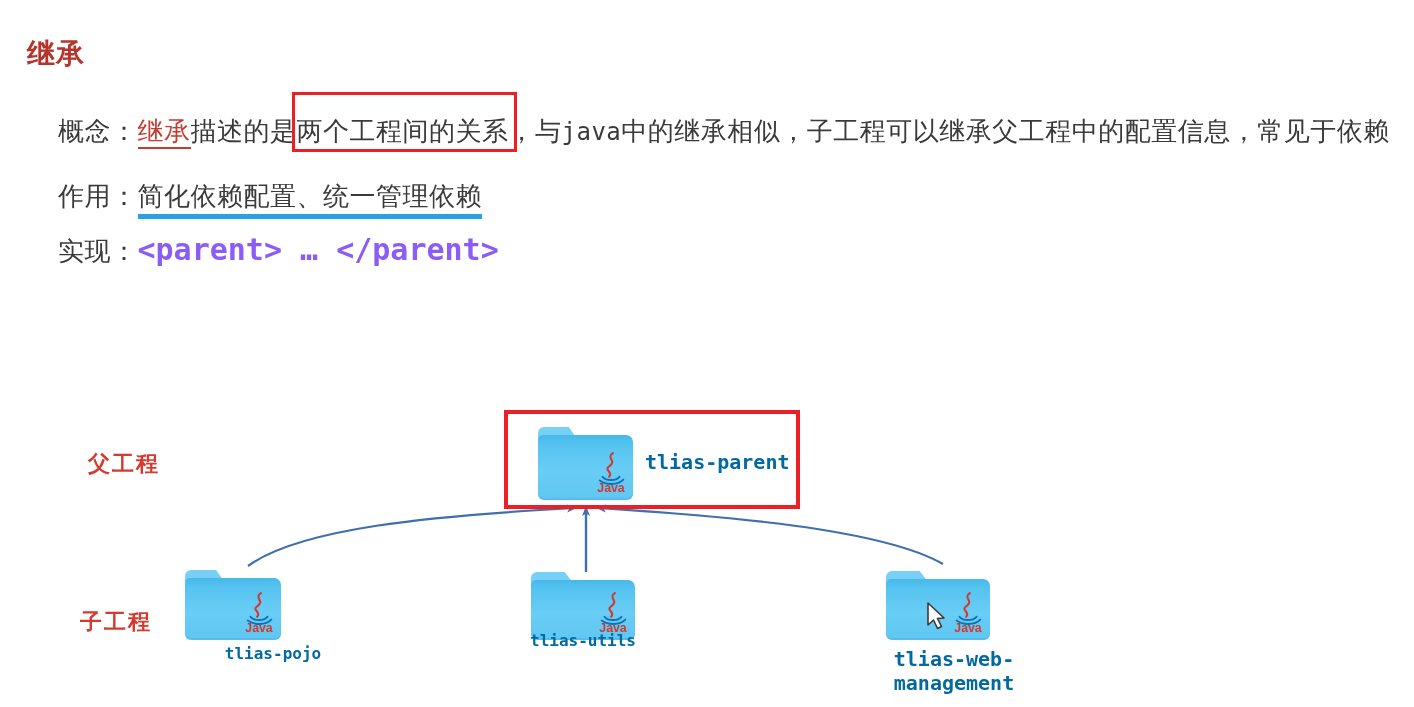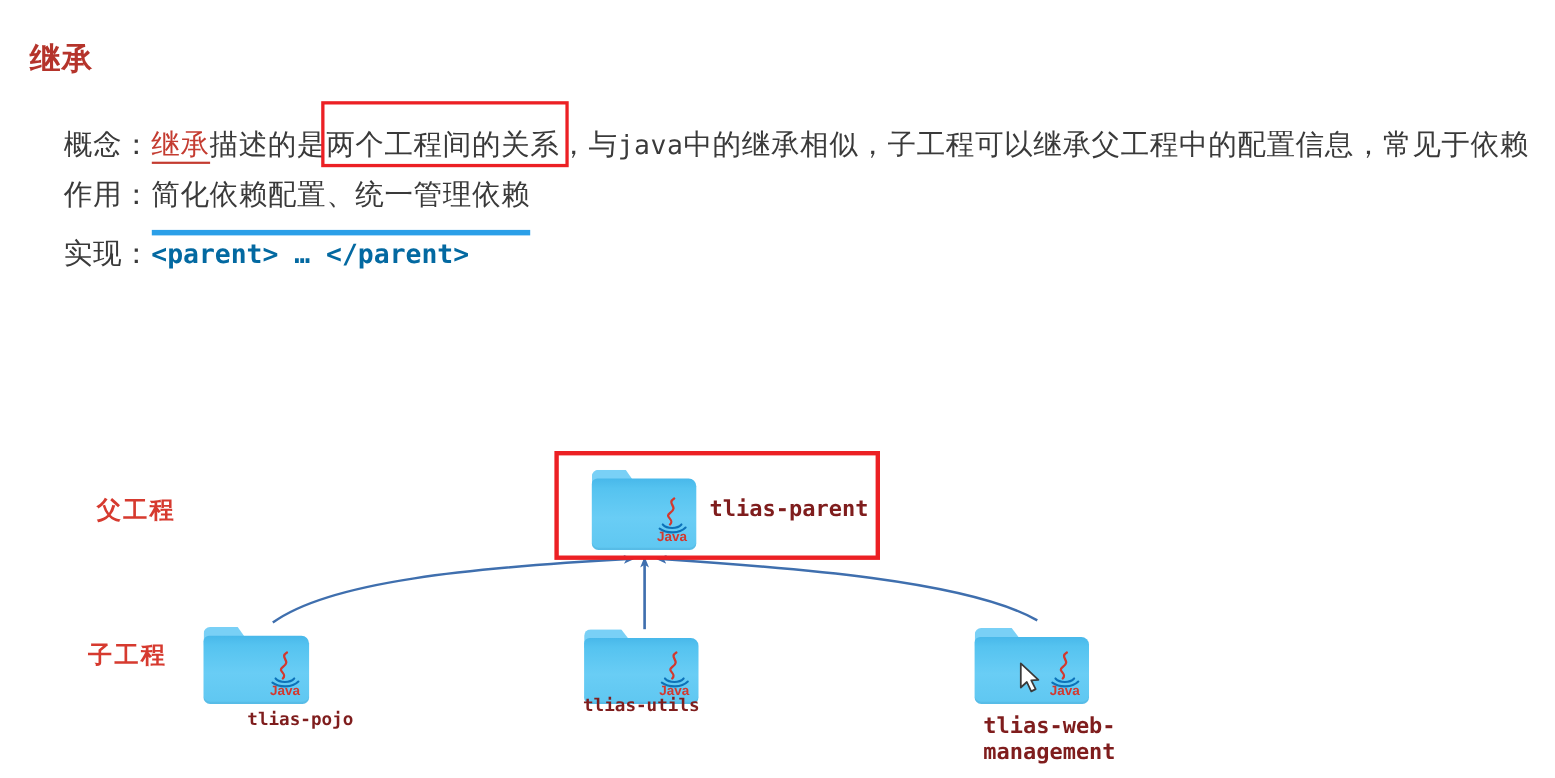--- a/index.html
+++ b/index.html
@@ -15,44 +15,44 @@
   
   .page-title{
     position:absolute;left:27px;top:16px;
     font-size:28px;font-weight:bold;color:#b5342b;
     letter-spacing:1px;
   }
 
   
   .bullets{position:absolute;left:33px;top:109px;width:1360px;}
   .brow{display:flex;align-items:flex-start;}
-  .brow.b1{margin-bottom:0;align-items:center;}
+  .brow.b1{margin-bottom:20px;align-items:center;}
   .brow.b2{margin-bottom:10px;}
   .dotcol{width:25px;flex:0 0 25px;}
   .dot{width:13px;height:13px;border-radius:50%;background:#1d1d1d;margin-top:16px;}
   .btext{font-size:26px;letter-spacing:.5px;line-height:44px;white-space:nowrap;}
   .term{color:#c43b30;border-bottom:2px solid #c43b30;padding-bottom:1px;}
   .boxed{position:relative;}
   .boxed::before{
     content:"";position:absolute;left:-5px;right:-8px;top:-24px;bottom:-6px;
     border:3px solid #ec2024;pointer-events:none;
   }
   .inline-mono{font-family:"DejaVu Sans Mono","Liberation Mono",monospace;font-size:24px;}
-  .blue-underline{border-bottom:5px solid #2b9fe8;padding-bottom:18px;text-align:right;}
+  .blue-underline{border-bottom:5px solid #2b9fe8;padding-bottom:3px;text-align:right;}
   .code-red{
     font-family:"DejaVu Sans Mono","Liberation Mono",monospace;
-    color:#0369a1;font-weight:bold;font-size:24px;letter-spacing:0;
+    color:#8b5cf6;font-weight:bold;font-size:30px;letter-spacing:0;
   }
 
   
   .row-label{
     position:absolute;font-size:22px;font-weight:bold;color:#d63a2f;letter-spacing:2px;
   }
   .row-label.parent{left:88px;top:449px;}
-  .row-label.child{left:80px;top:581px;}
+  .row-label.child{left:80px;top:607px;}
 
   .parent-redbox{
     position:absolute;left:504px;top:410px;width:296px;height:99px;
     border:4px solid #ec2024;box-sizing:border-box;
   }
 
   .folder{position:absolute;}
   .folder .tab{
     position:absolute;left:0;top:0;width:45%;height:17px;
     background:#79d0f6;border-radius:6px 3px 0 0;
@@ -66,21 +66,21 @@
   }
   .folder svg.javalogo{position:absolute;right:5px;bottom:5px;width:34px;height:44px;}
 
   .folder.parent-node{left:538px;top:427px;width:95px;height:73px;}
   .folder.child-pojo {left:185px;top:570px;width:96px;height:70px;}
   .folder.child-utils{left:531px;top:572px;width:104px;height:68px;}
   .folder.child-web  {left:886px;top:571px;width:104px;height:69px;}
 
   .node-label{
     position:absolute;font-family:"DejaVu Sans Mono","Liberation Mono",monospace;
-    font-weight:bold;color:#7f1d1d;text-align:center;
+    font-weight:bold;color:#0369a1;text-align:center;
   }
   .node-label.parent{left:645px;top:450px;font-size:20px;text-align:left;}
   .node-label.pojo {left:181px;top:644px;width:104px;font-size:16px;margin-left:40px;}
   .node-label.utils{left:528px;top:631px;width:110px;font-size:16px;}
   .node-label.web  {left:856px;top:647px;width:196px;font-size:20px;}
 
   svg.arrows{position:absolute;left:0;top:0;width:1414px;height:707px;pointer-events:none;}
   .cursor{position:absolute;left:926px;top:602px;width:24px;height:28px;}
 </style>
 </head>

